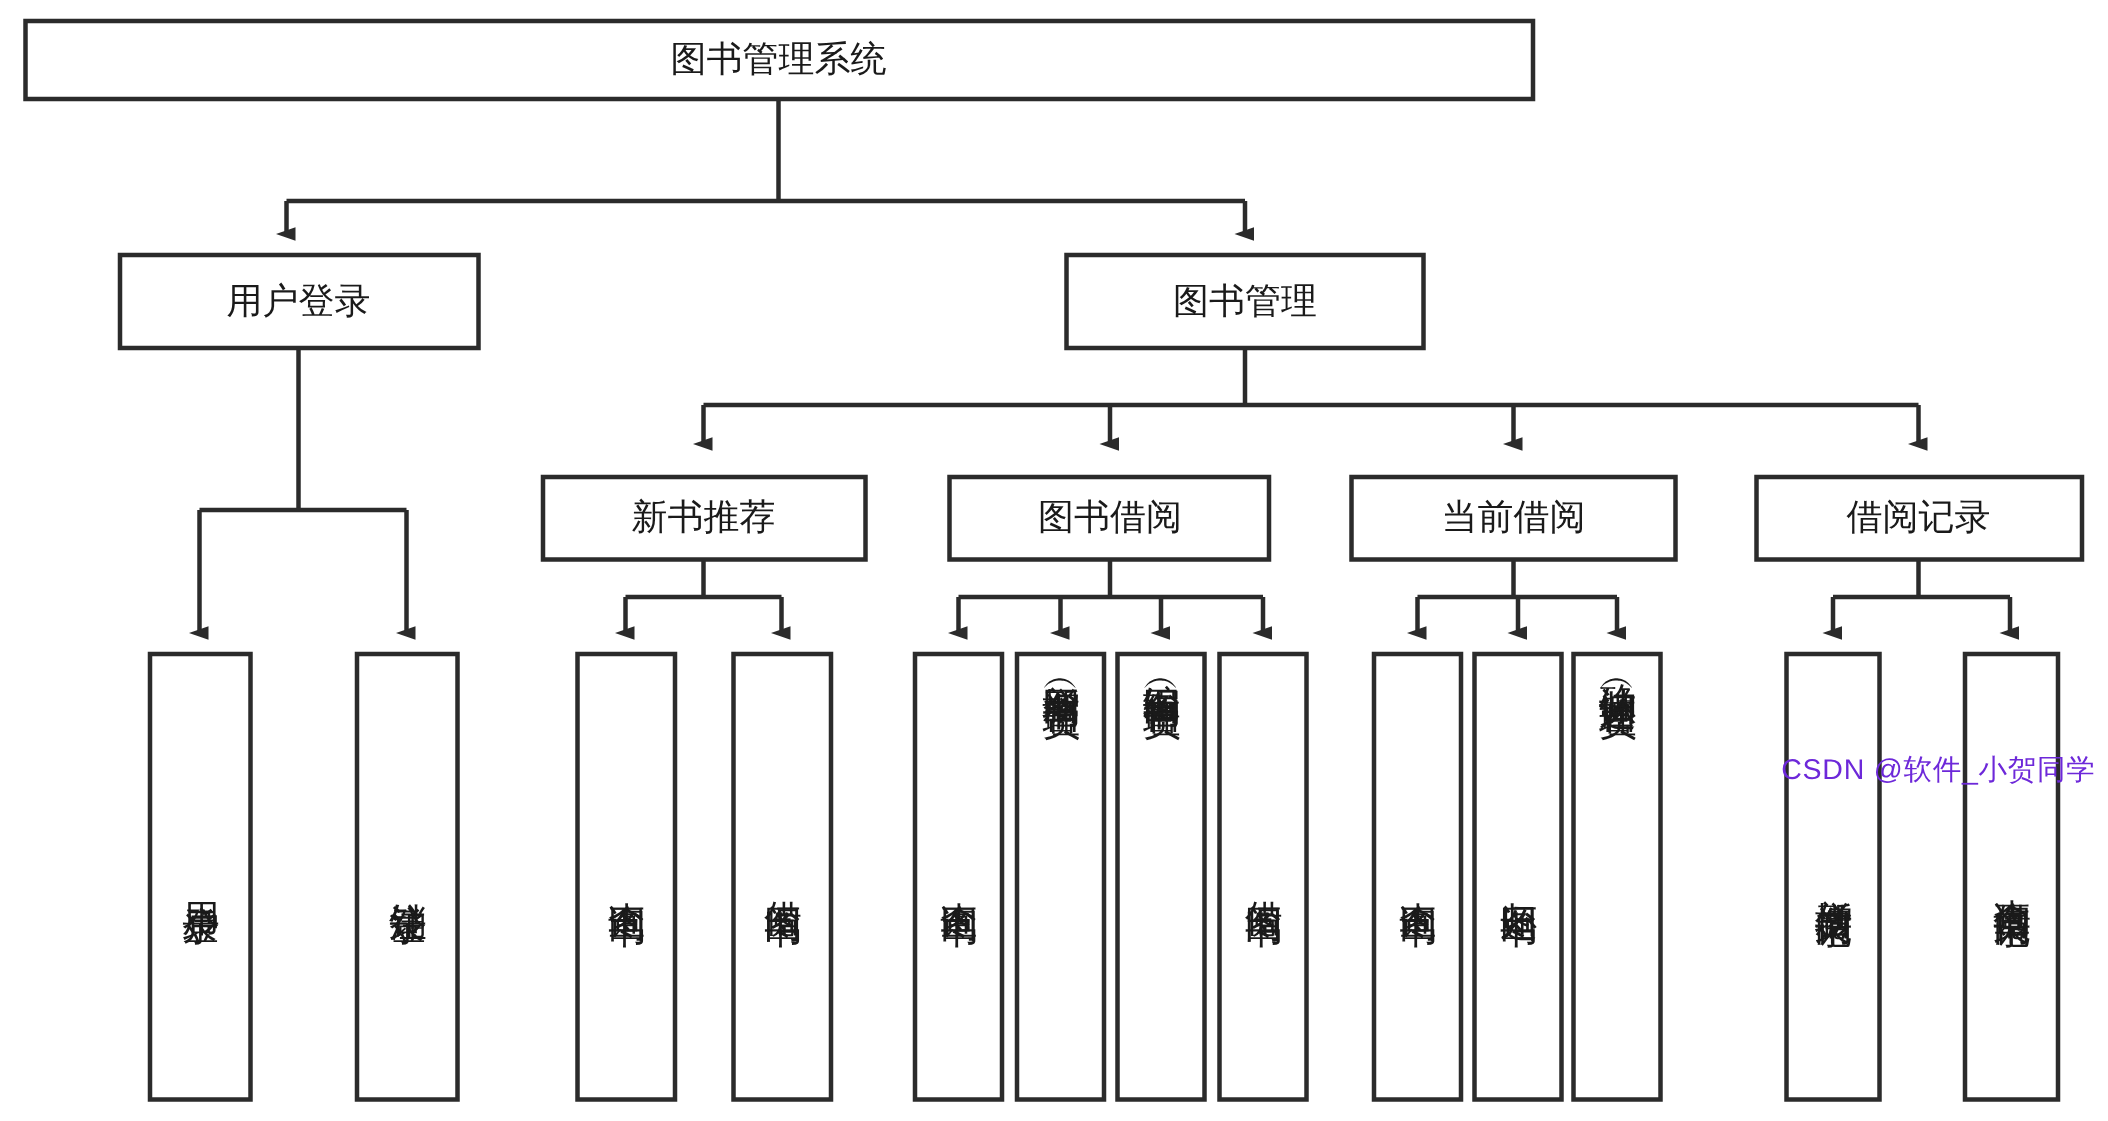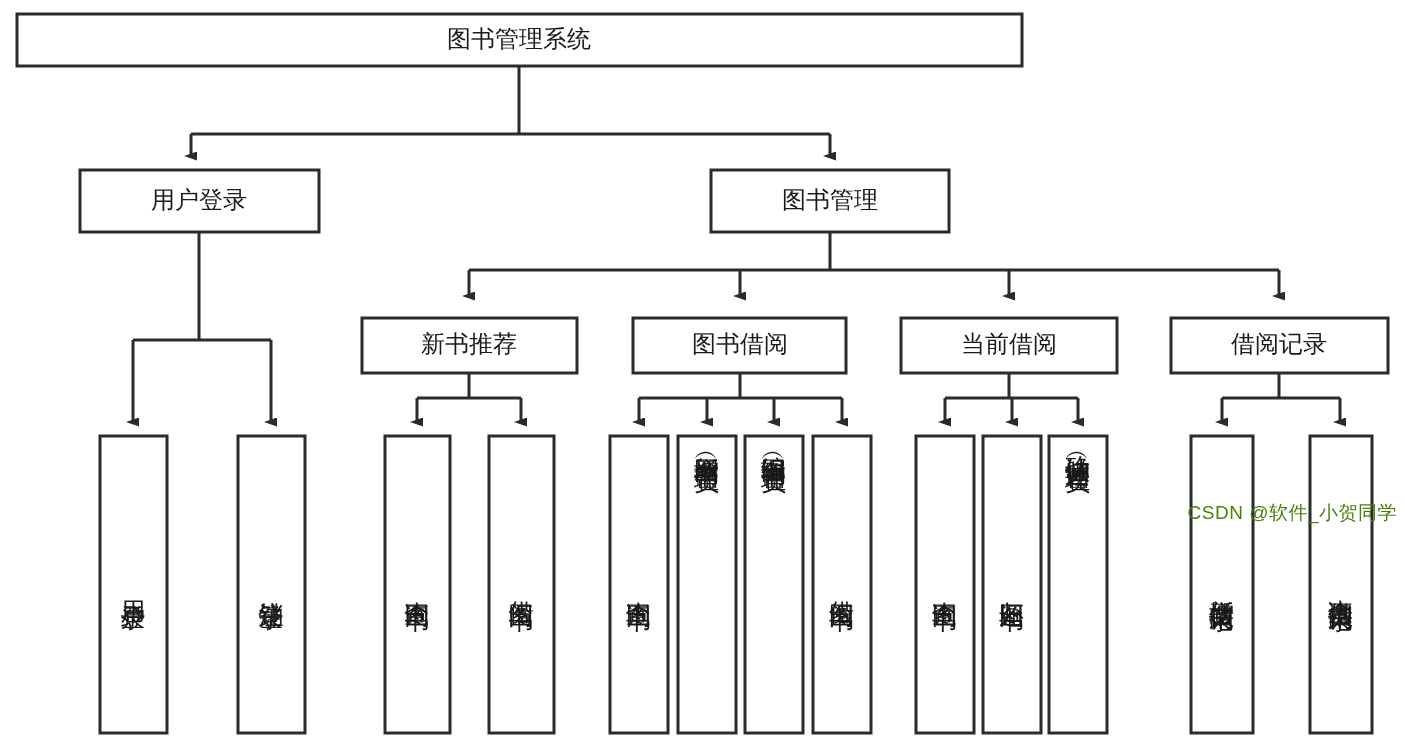--- a/index.html
+++ b/index.html
@@ -64,21 +64,21 @@
     letter-spacing: 2px;
     color: #1a1a1a;
     white-space: nowrap;
   }
   .watermark {
     position: absolute;
     right: 8px;
     bottom: 4px;
     font-family: "Liberation Sans", "DejaVu Sans", sans-serif;
     font-size: 19px;
-    color: #4d7c0f;
+    color: #6d28d9;
     letter-spacing: 0.5px;
     white-space: nowrap;
   }
 </style>
 </head>
 <body>
 
 <div id="diagram-root">
 
   <svg class="diagram-canvas" viewBox="0 0 1405 747" xmlns="http://www.w3.org/2000/svg">

